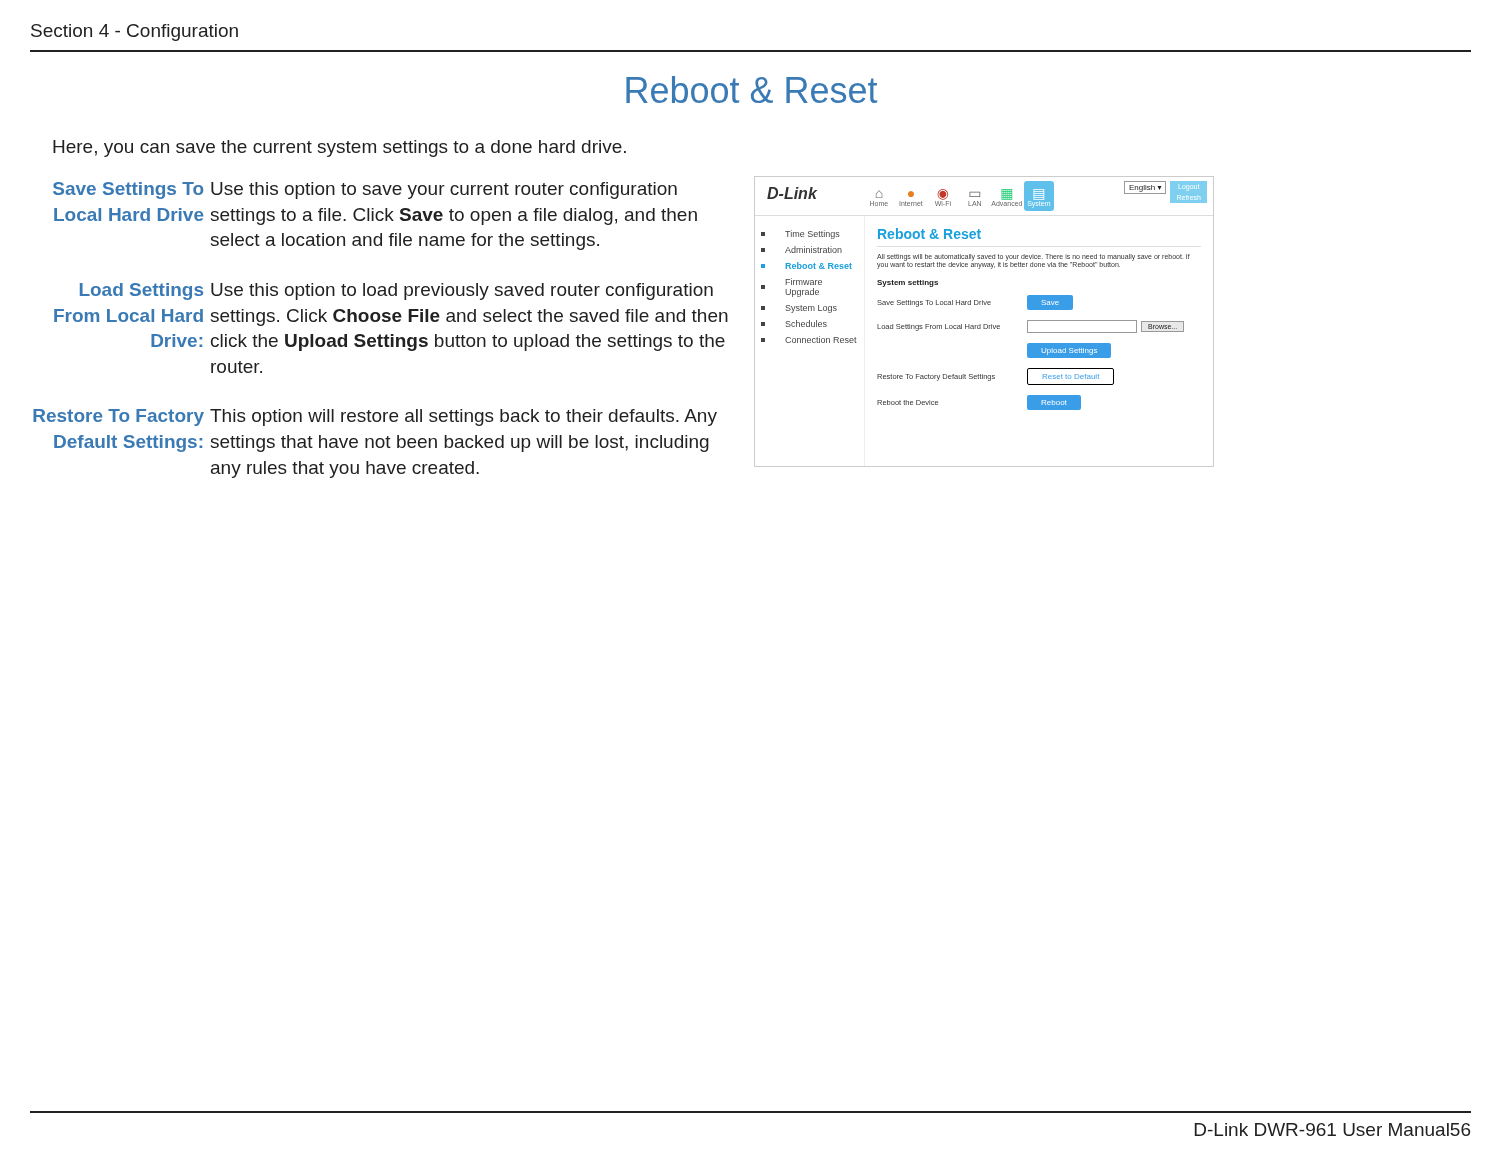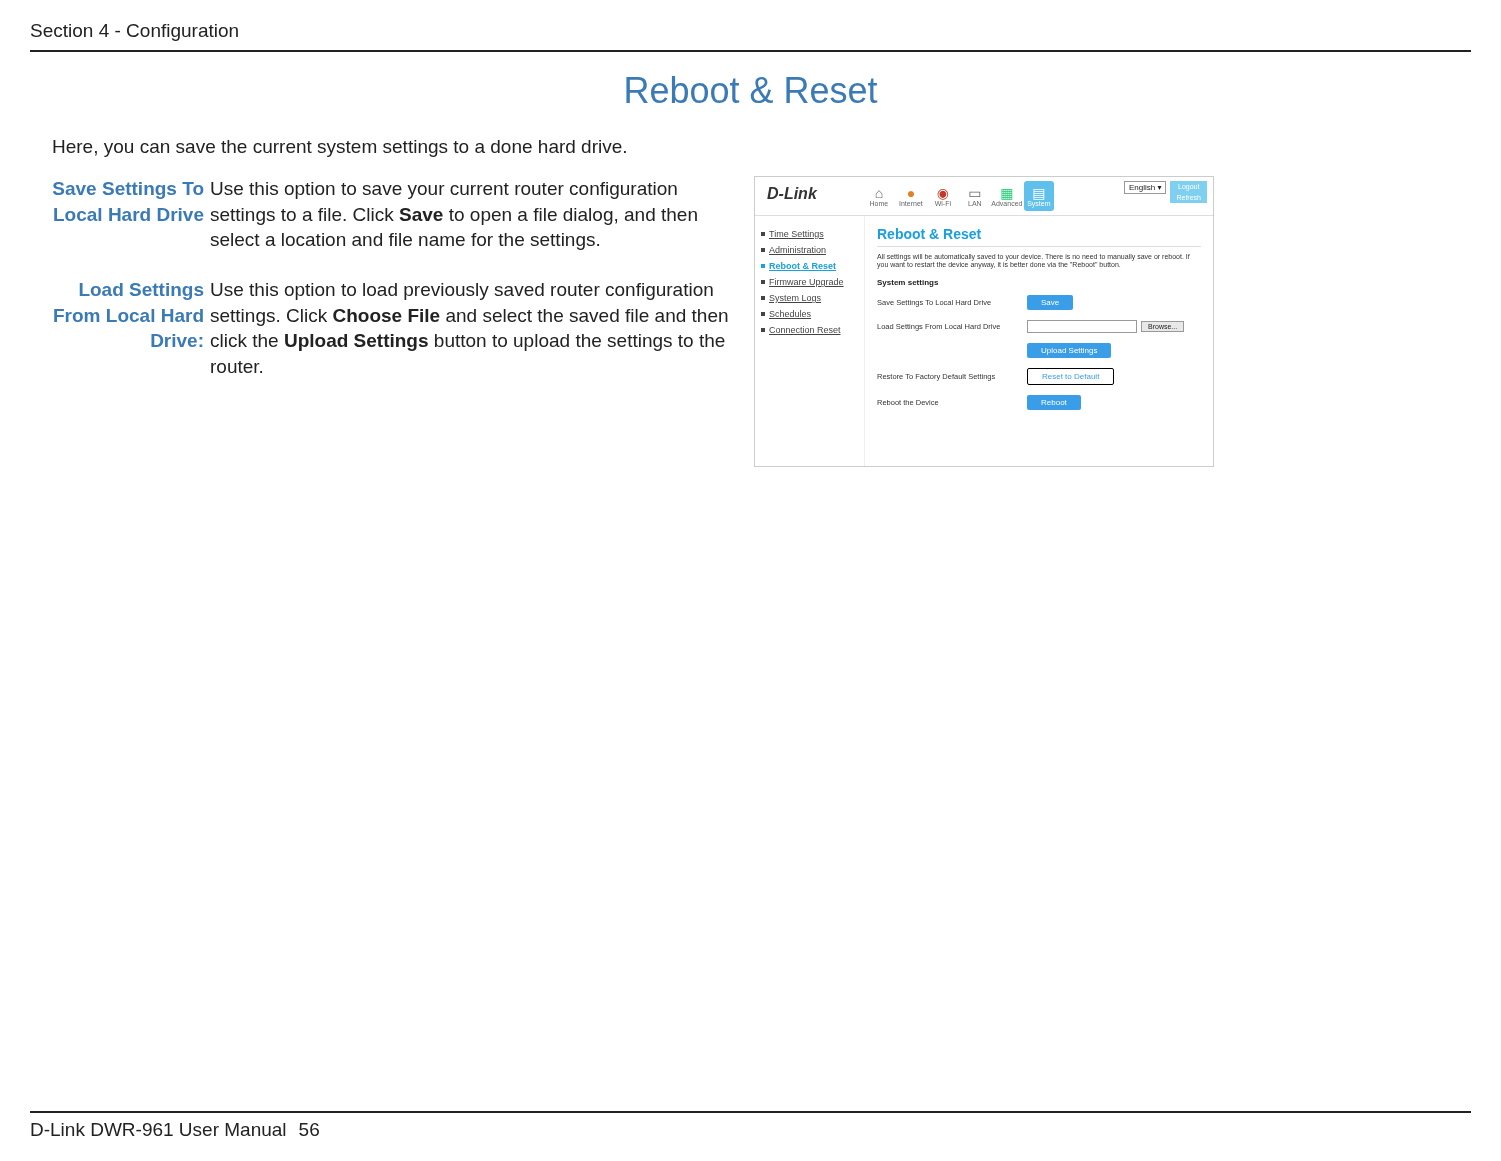--- a/index.html
+++ b/index.html
@@ -100,24 +100,23 @@
     .ss-body { display: flex; min-height: 250px; background: #fff; }
     .ss-sidebar {
       width: 110px;
       padding: 10px 6px;
       font-size: 9px;
       border-right: 1px solid #eee;
     }
     .ss-sidebar-item {
       display: flex;
       align-items: center;
-      gap: 4px;
+      gap: 20px;
       padding: 3px 0;
       color: #444;
-      text-decoration: underline;
     }
     .ss-sidebar-item.active { color: #19a0dd; font-weight: 600; }
     .ss-bullet { width: 4px; height: 4px; background: #444; }
     .ss-sidebar-item.active .ss-bullet { background: #19a0dd; }
     .ss-main { flex: 1; padding: 10px 12px; }
     .ss-panel-title {
       color: #19a0dd;
       font-size: 14px;
       font-weight: 600;
       padding-bottom: 4px;
@@ -165,23 +164,22 @@
       padding: 1px 6px;
     }
     .footer {
       position: absolute;
       bottom: 20px;
       left: 30px;
       right: 30px;
       border-top: 2px solid #222;
       padding-top: 6px;
       display: flex;
-      justify-content: flex-start;
+      justify-content: flex-end;
       font-size: 19px;
-      gap: 12px;
     }
   </style>
 </head>
 <body>
 
 <div class="top-header">Section 4 - Configuration</div>
 
 <h1 class="page-title">Reboot &amp; Reset</h1>
 
 <p class="intro-text">Here, you can save the current system settings to a done hard drive.</p>
@@ -195,20 +193,24 @@
         <td class="def-desc">
           <span>Use this option to save your current router configuration settings to a file. Click </span><b>Save</b><span> to open a file dialog, and then select a location and file name for the settings.</span>
         </td>
       </tr>
       <tr>
         <td class="def-term">Load Settings From Local Hard Drive:</td>
         <td class="def-desc">
           <span>Use this option to load previously saved router configuration settings. Click </span><b>Choose File</b><span> and select the saved file and then click the </span><b>Upload Settings</b><span> button to upload the settings to the router.</span>
         </td>
       </tr>
+      <tr>
+        <td class="def-term">Restore To Factory Default Settings:</td>
+        <td class="def-desc">This option will restore all settings back to their defaults. Any settings that have not been backed up will be lost, including any rules that you have created.</td>
+      </tr>
     </tbody>
       </table>
   </div>
 
   <div class="screenshot">
     <div class="ss-topbar">
       <div class="ss-logo">D-Link</div>
       <div class="ss-navicons">
         <div class="ss-nav">
             <span class="ss-nav-icon">⌂</span>

